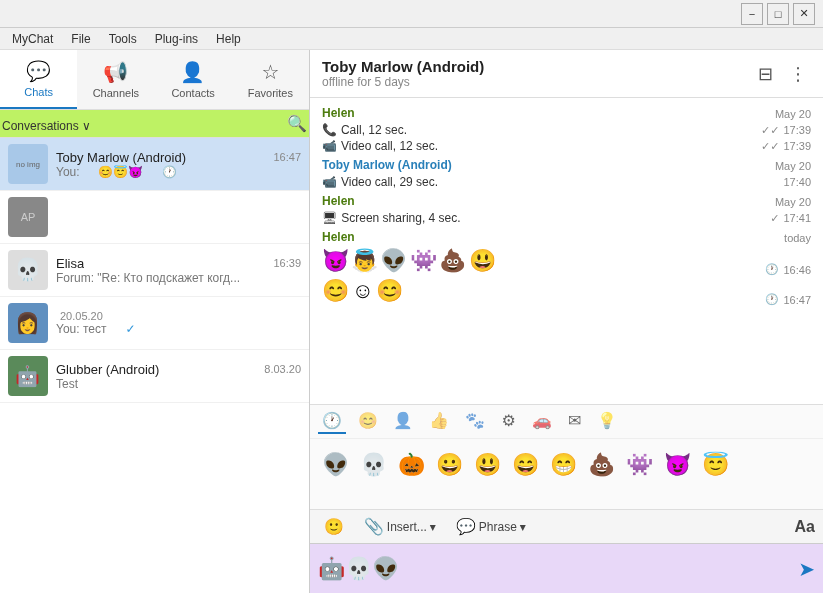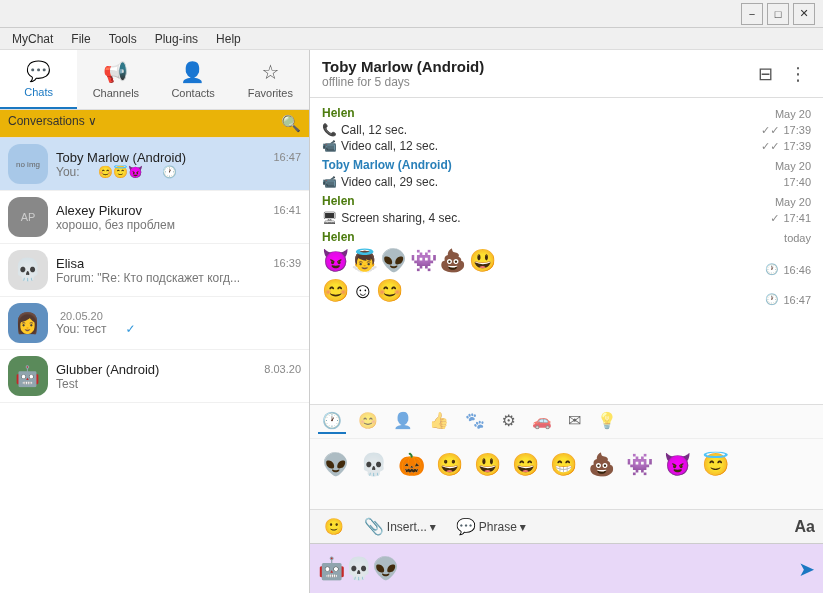--- a/index.html
+++ b/index.html
@@ -37,29 +37,29 @@
     
     .left-panel { width: 310px; display: flex; flex-direction: column; border-right: 1px solid #ccc; background: #fff; }
 
     
     .nav-tabs { display: flex; background: #f5f5f5; border-bottom: 1px solid #ddd; height: 60px; }
     .nav-tab { flex: 1; display: flex; flex-direction: column; align-items: center; justify-content: center; cursor: pointer; font-size: 11px; color: #555; gap: 3px; padding: 6px 0; }
     .nav-tab.active { color: #1a78c2; border-bottom: 2px solid #1a78c2; background: #fff; }
     .nav-icon { font-size: 20px; }
 
     
-    .conv-header { display: flex; align-items: flex-start; justify-content: space-between; padding: 4px 8px; background: #eab308; border-bottom: 1px solid #ddd; height: 28px; }
+    .conv-header { display: flex; align-items: flex-end; justify-content: space-between; padding: 4px 2px; background: #bef264; border-bottom: 1px solid #ddd; height: 28px; }
     .conv-title { font-size: 12px; color: #333; font-weight: 500; }
     .conv-search { font-size: 16px; cursor: pointer; color: #555; }
 
     
     .conv-list { flex: 1; overflow-y: auto; }
     .conv-item { display: flex; align-items: center; padding: 6px 8px; cursor: pointer; border-bottom: 1px solid #f0f0f0; min-height: 52px; }
     .conv-item.active { background: #cde0f5; }
-    .conv-avatar { width: 40px; height: 40px; border-radius: 12px; margin-right: 8px; flex-shrink: 0; overflow: hidden; background: #ddd; display: flex; align-items: center; justify-content: center; font-size: 18px; }
+    .conv-avatar { width: 40px; height: 40px; border-radius: 4px; margin-right: 8px; flex-shrink: 0; overflow: hidden; background: #ddd; display: flex; align-items: center; justify-content: center; font-size: 18px; }
     .conv-info { flex: 1; min-width: 0; }
     .conv-name-row { display: flex; justify-content: space-between; align-items: center; }
     .conv-name { font-size: 13px; font-weight: 500; color: #222; white-space: nowrap; overflow: hidden; text-overflow: ellipsis; }
     .conv-time { font-size: 11px; color: #888; flex-shrink: 0; margin-left: 4px; }
     .conv-preview { font-size: 12px; color: #777; white-space: nowrap; overflow: hidden; text-overflow: ellipsis; display: flex; align-items: center; gap: 19px; }
 
     
     .right-panel { flex: 1; display: flex; flex-direction: column; background: #fff; }
 
     
@@ -173,27 +173,20 @@
             <span>You: </span>
               <span>😊😇😈</span>
             <span class="clock-icon">🕐</span>
           </div>
         </div>
       </div>
 
       <div class="conv-item">
         <div class="conv-avatar" style="background:#888;">
           <span style="font-size:11px;color:#ccc;">AP</span>
-        </div>
-        <div class="conv-info">
-          <div class="conv-name-row">
-            <span class="conv-name">Alexey Pikurov</span>
-            <span class="conv-time">16:41</span>
-          </div>
-          <div class="conv-preview">хорошо, без проблем</div>
         </div>
       </div>
 
       <div class="conv-item">
         <div class="conv-avatar" style="background:#ddd;">
           <span style="font-size:22px;">💀</span>
         </div>
         <div class="conv-info">
           <div class="conv-name-row">
             <span class="conv-name">Elisa</span>

